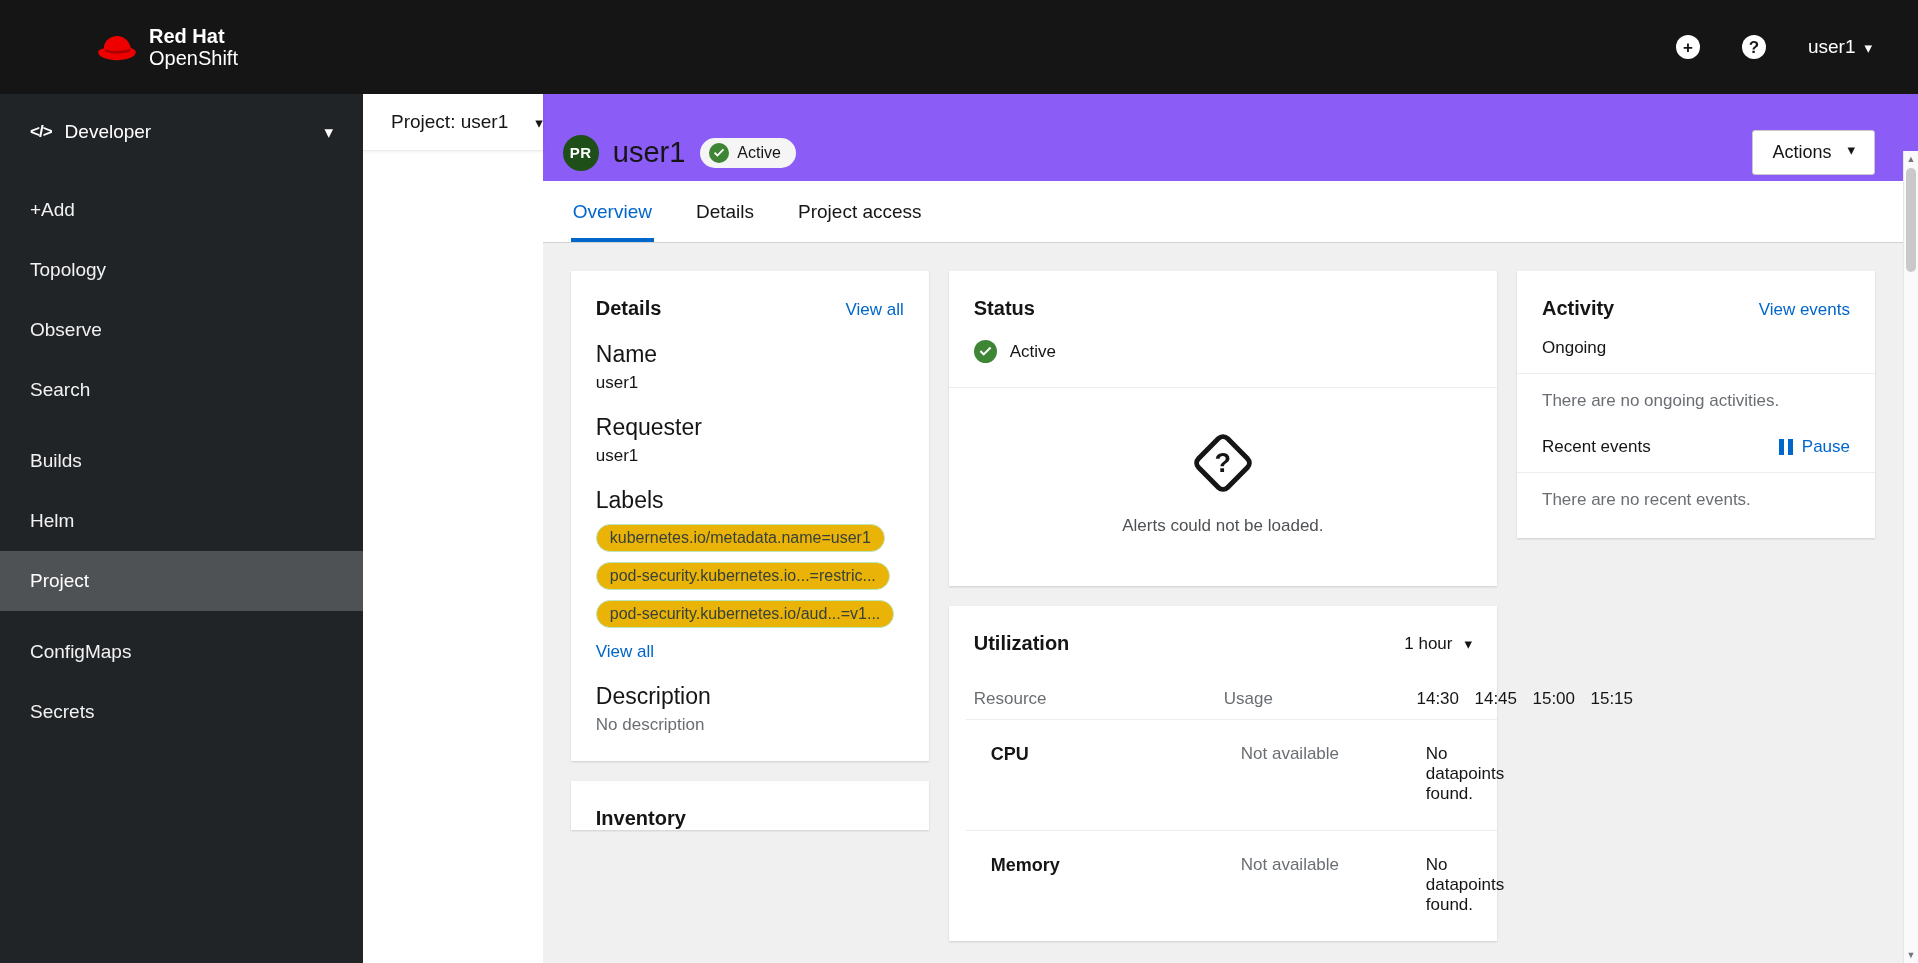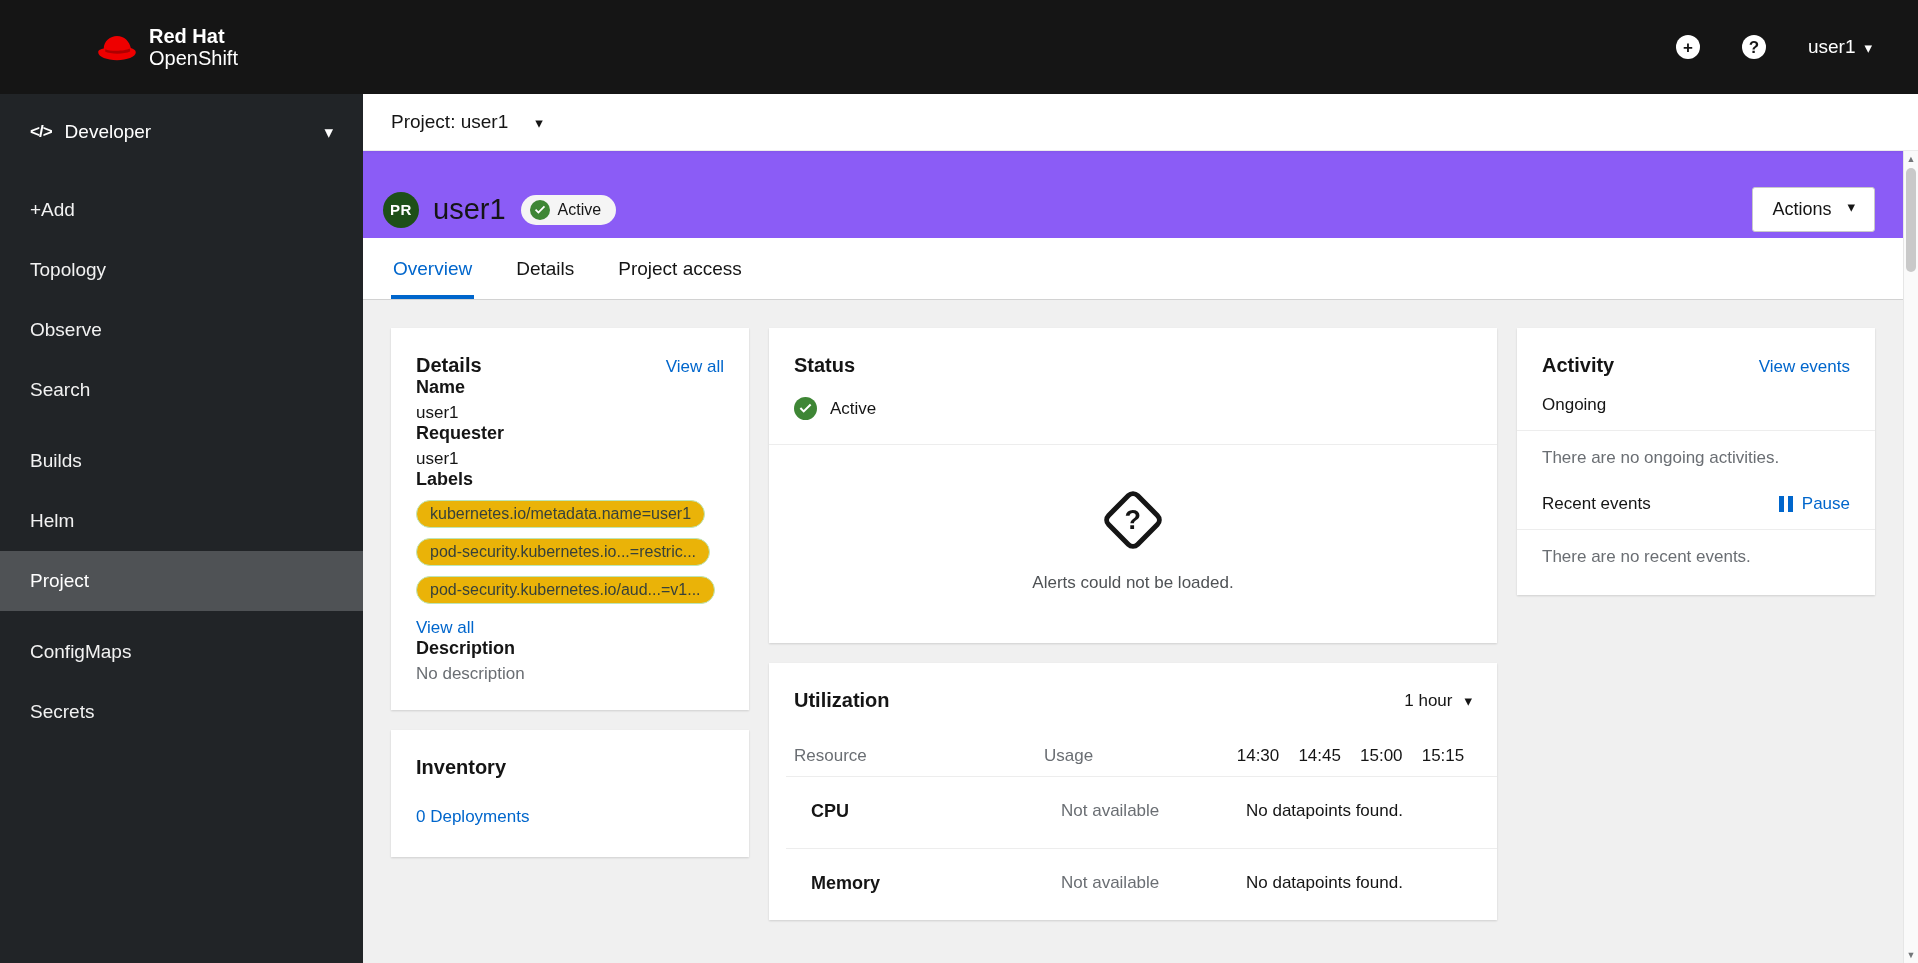--- a/index.html
+++ b/index.html
@@ -38,21 +38,21 @@
   .perspective{display:flex;align-items:center;gap:13px;padding:0 30px;height:64px;margin-top:6px;cursor:pointer;background:none;border:none;color:#fff;width:100%;}
   .code-glyph{font-size:17px;font-weight:700;letter-spacing:-1px;color:#fff;}
   .perspective-label{font-size:19px;color:#fff;}
   .perspective .caret{margin-left:auto;color:#fff;font-size:17px;}
   .nav{list-style:none;margin-top:16px;}
   .nav li{height:60px;display:flex;align-items:center;padding:0 30px;font-size:19px;cursor:pointer;color:#f2f2f2;}
   .nav li.active{background:#4f5255;color:#fff;}
   .nav li.group-start{margin-top:11px;}
 
   
-  .main{flex:1;display:flex;flex-direction:column;background:#fff;position:relative;min-width:0;}
+  .main{flex:1;display:flex;background:#fff;position:relative;min-width:0;}
   .project-bar{height:57px;flex:none;display:flex;align-items:center;padding-left:28px;background:#fff;border-bottom:1px solid #ececec;box-shadow:0 1px 3px rgba(0,0,0,0.06);position:relative;z-index:2;}
   .project-select{display:flex;align-items:center;gap:27px;font-size:19px;color:var(--dark);cursor:pointer;background:none;border:none;}
   .project-select .caret{color:#151515;}
 
   .scroll-area{flex:1;overflow:hidden;display:flex;flex-direction:column;background:#fff;}
 
   .page-header{display:flex;align-items:center;justify-content:space-between;padding:36px 43px 6px 20px;background:#8b5cf6;}
   .page-title-group{display:flex;align-items:center;}
   .res-badge{width:36px;height:36px;border-radius:50%;background:#1e4f18;color:#fff;font-size:15px;font-weight:700;display:flex;align-items:center;justify-content:center;letter-spacing:.5px;flex:none;}
   .page-title{font-size:29px;font-weight:400;color:var(--dark);margin:0 15px 0 14px;}
@@ -67,21 +67,21 @@
   .dashboard{flex:1;background:var(--content-bg);padding:28px 43px 0 28px;display:grid;grid-template-columns:358px minmax(0,1fr) 358px;gap:20px;align-items:start;}
   .col{display:flex;flex-direction:column;gap:20px;min-width:0;}
   .card{background:#fff;box-shadow:0 1px 2px rgba(3,3,3,0.14);}
 
   .card-head{display:flex;align-items:baseline;justify-content:space-between;padding:26px 25px 0;}
   .card-title{font-size:20px;font-weight:700;color:var(--dark);}
   .link{color:var(--accent);font-size:17px;text-decoration:none;cursor:pointer;background:none;border:none;font-family:inherit;padding:0;}
 
   
   .details-body{padding:0 25px 26px;}
-  .dl-label{font-size:18px;font-weight:700;color:var(--dark);}
+  .dl-label{font-size:23px;font-weight:400;margin-top:21px;color:var(--dark);}
   .dl-value{font-size:17px;margin-top:5px;color:var(--dark);}
   .dl-value.muted{color:var(--muted);}
   .label-pill{display:inline-block;border:1px solid #bde5b8;background:#eab308;border-radius:15px;padding:4px 13px;font-size:16px;color:#37413a;margin-top:10px;white-space:nowrap;max-width:100%;overflow:hidden;text-overflow:ellipsis;}
   .labels-stack{display:flex;flex-direction:column;align-items:flex-start;}
   .view-all-labels{margin-top:14px;display:inline-block;}
 
   
   .inventory-body{padding:0 25px 30px;}
   .inventory-link{display:inline-block;margin-top:28px;}
 
@@ -236,23 +236,20 @@
               <a class="link view-all-labels">View all</a>
               <div class="dl-label">Description</div>
               <div class="dl-value muted">No description</div>
             </div>
           </section>
 
           <section class="card">
             <div class="card-head">
               <span class="card-title">Inventory</span>
             </div>
-            <div class="inventory-body">
-              <a class="link inventory-link">0 Deployments</a>
-            </div>
           </section>
         </div>
 
         <div class="col">
 
           <section class="card">
             <div class="card-head">
               <span class="card-title">Status</span>
             </div>
             <div class="status-active-row">

